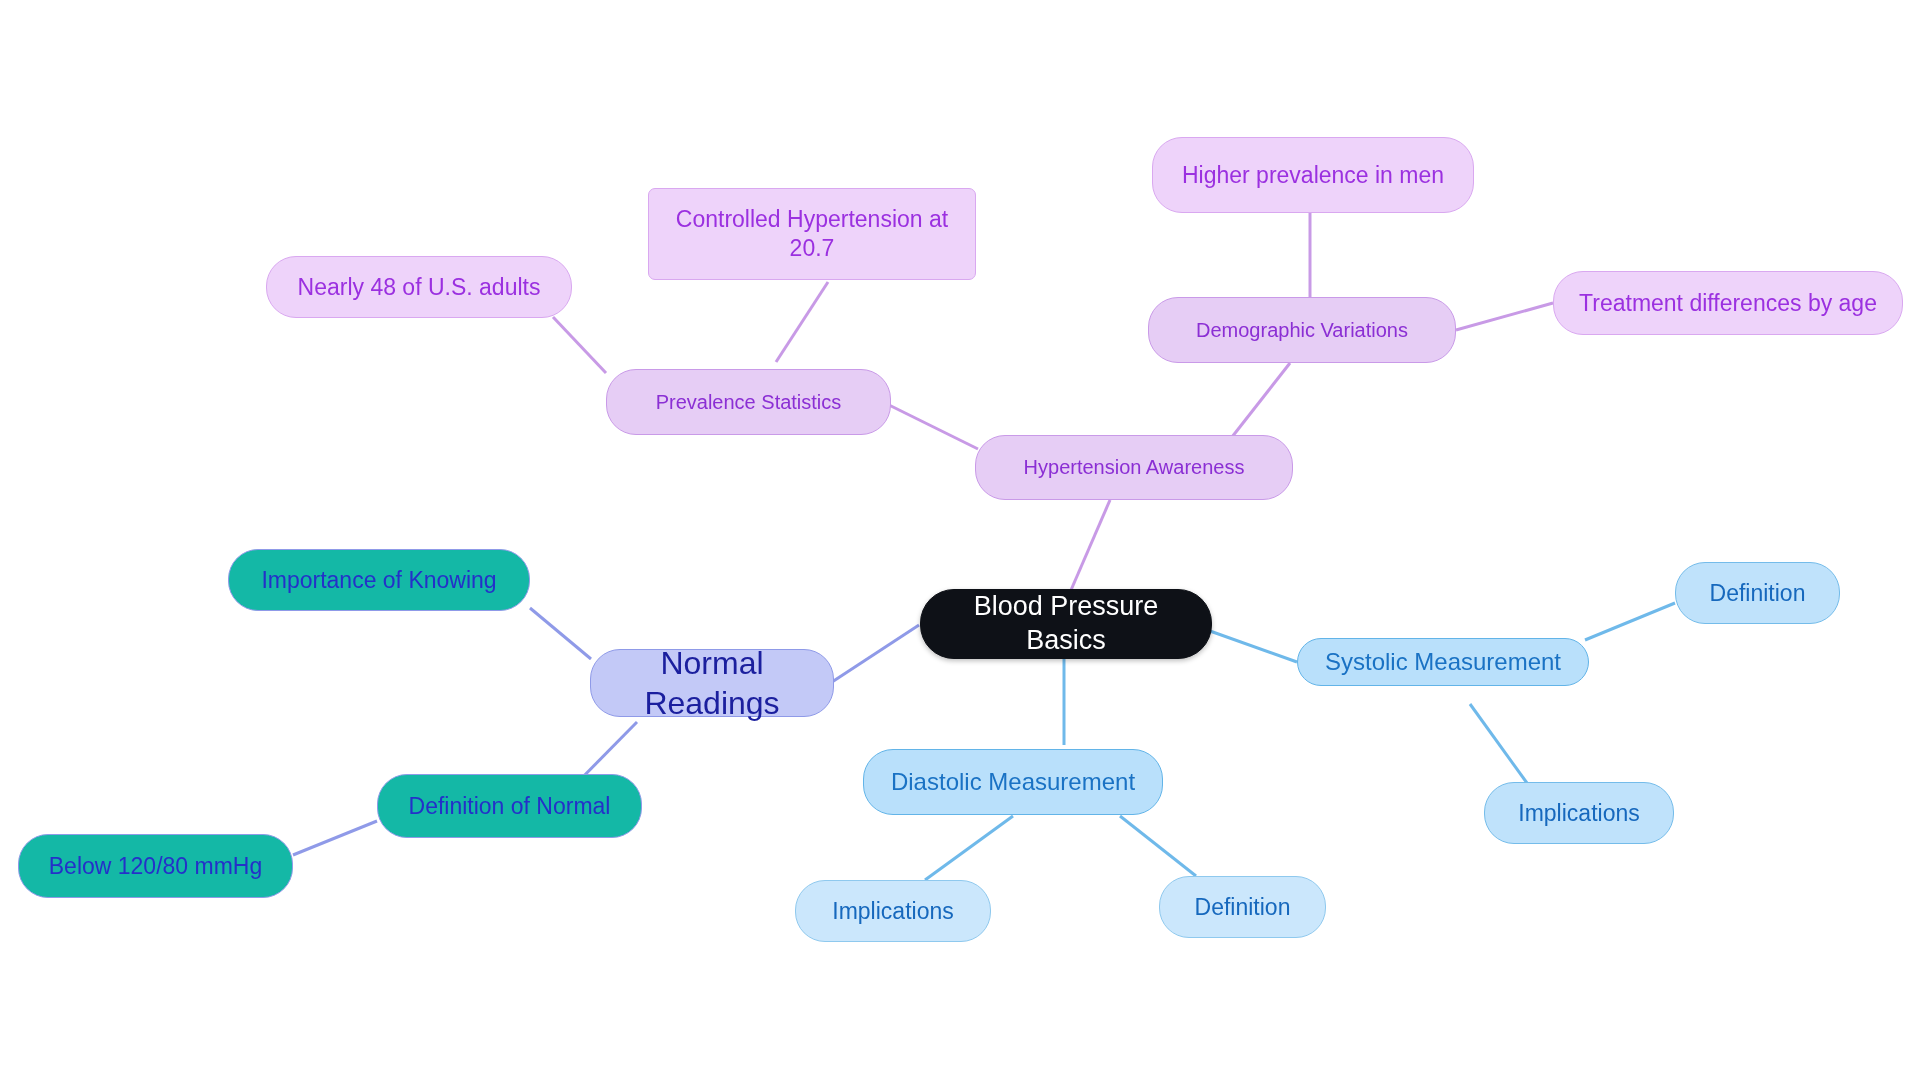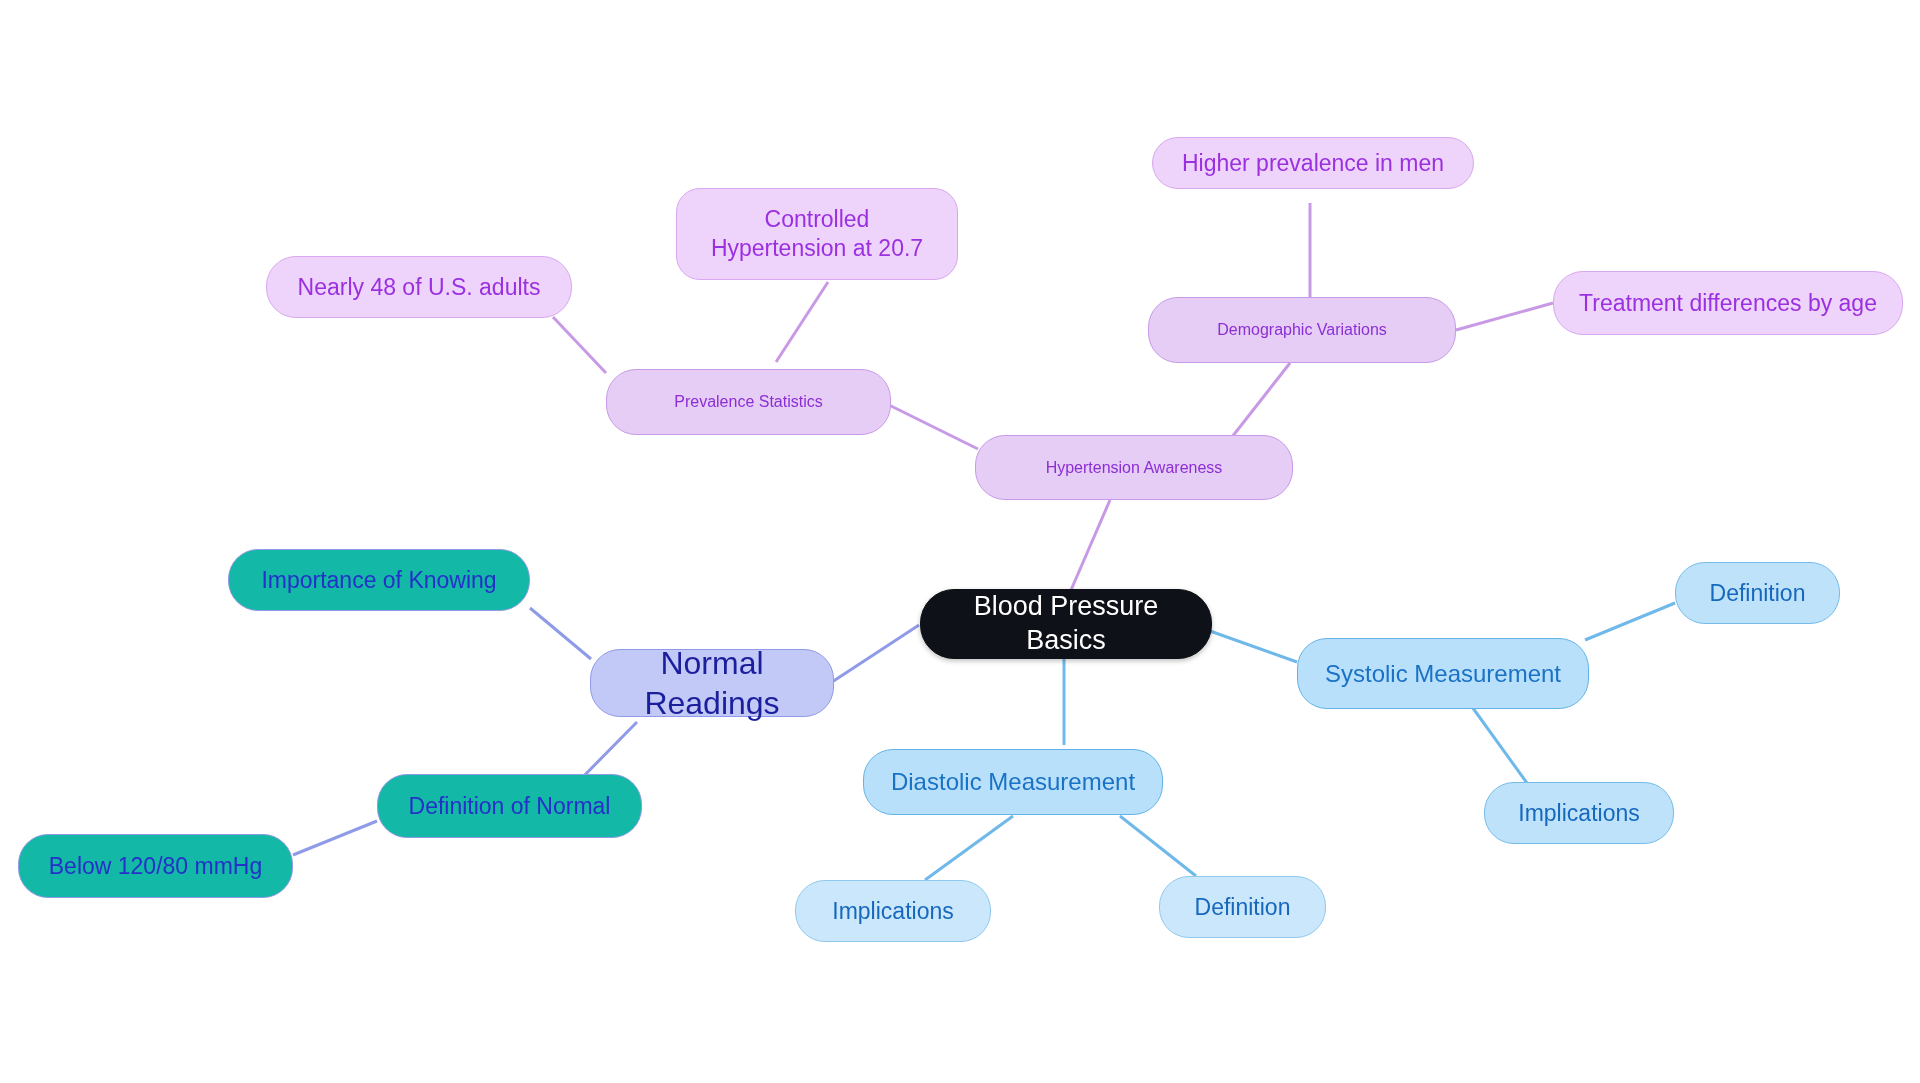--- a/index.html
+++ b/index.html
@@ -45,21 +45,21 @@
     border-color: #0e1117;
     color: #ffffff;
     font-size: 27px;
     border-radius: 34px;
     box-shadow: 0 2px 5px rgba(0,0,0,0.25);
   }
   .node-purple-branch {
     background: #e6cdf5;
     border-color: #c99ae8;
     color: #8b2fd4;
-    font-size: 16px;
+    font-size: 20px;
   }
   .node-purple-leaf {
     background: #eed3fa;
     border-color: #d9a8f0;
     color: #9b30e0;
     font-size: 23px;
   }
   .node-periwinkle-branch {
     background: #c3c9f7;
     border-color: #8f9ae8;
@@ -142,29 +142,29 @@
   </div>
 
   <div class="node node-purple-branch" style="left:606px; top:369px; width:285px; height:66px;">
     <span>Prevalence Statistics</span>
   </div>
 
   <div class="node node-purple-leaf" style="left:266px; top:256px; width:306px; height:62px;">
     <span>Nearly 48 of U.S. adults</span>
   </div>
 
-  <div class="node node-purple-leaf" style="left:676px; top:188px; width:282px; height:92px; border-radius:24px;">
+  <div class="node node-purple-leaf" style="left:648px; top:188px; width:328px; height:92px; border-radius:7px;">
     <span>Controlled Hypertension at 20.7</span>
   </div>
 
   <div class="node node-purple-branch" style="left:1148px; top:297px; width:308px; height:66px;">
     <span>Demographic Variations</span>
   </div>
 
-  <div class="node node-purple-leaf" style="left:1152px; top:137px; width:322px; height:52px;">
+  <div class="node node-purple-leaf" style="left:1152px; top:137px; width:322px; height:76px;">
     <span>Higher prevalence in men</span>
   </div>
 
   <div class="node node-purple-leaf" style="left:1553px; top:271px; width:350px; height:64px;">
     <span>Treatment differences by age</span>
   </div>
 
   <div class="node node-periwinkle-branch" style="left:590px; top:649px; width:244px; height:68px;">
     <span>Normal Readings</span>
   </div>
@@ -186,21 +186,21 @@
   </div>
 
   <div class="node node-cyan-leaf-light" style="left:795px; top:880px; width:196px; height:62px;">
     <span>Implications</span>
   </div>
 
   <div class="node node-cyan-leaf-light" style="left:1159px; top:876px; width:167px; height:62px;">
     <span>Definition</span>
   </div>
 
-  <div class="node node-cyan-branch" style="left:1297px; top:638px; width:292px; height:71px;">
+  <div class="node node-cyan-branch" style="left:1297px; top:638px; width:292px; height:48px;">
     <span>Systolic Measurement</span>
   </div>
 
   <div class="node node-cyan-leaf" style="left:1675px; top:562px; width:165px; height:62px;">
     <span>Definition</span>
   </div>
 
   <div class="node node-cyan-leaf" style="left:1484px; top:782px; width:190px; height:62px;">
     <span>Implications</span>
   </div>

